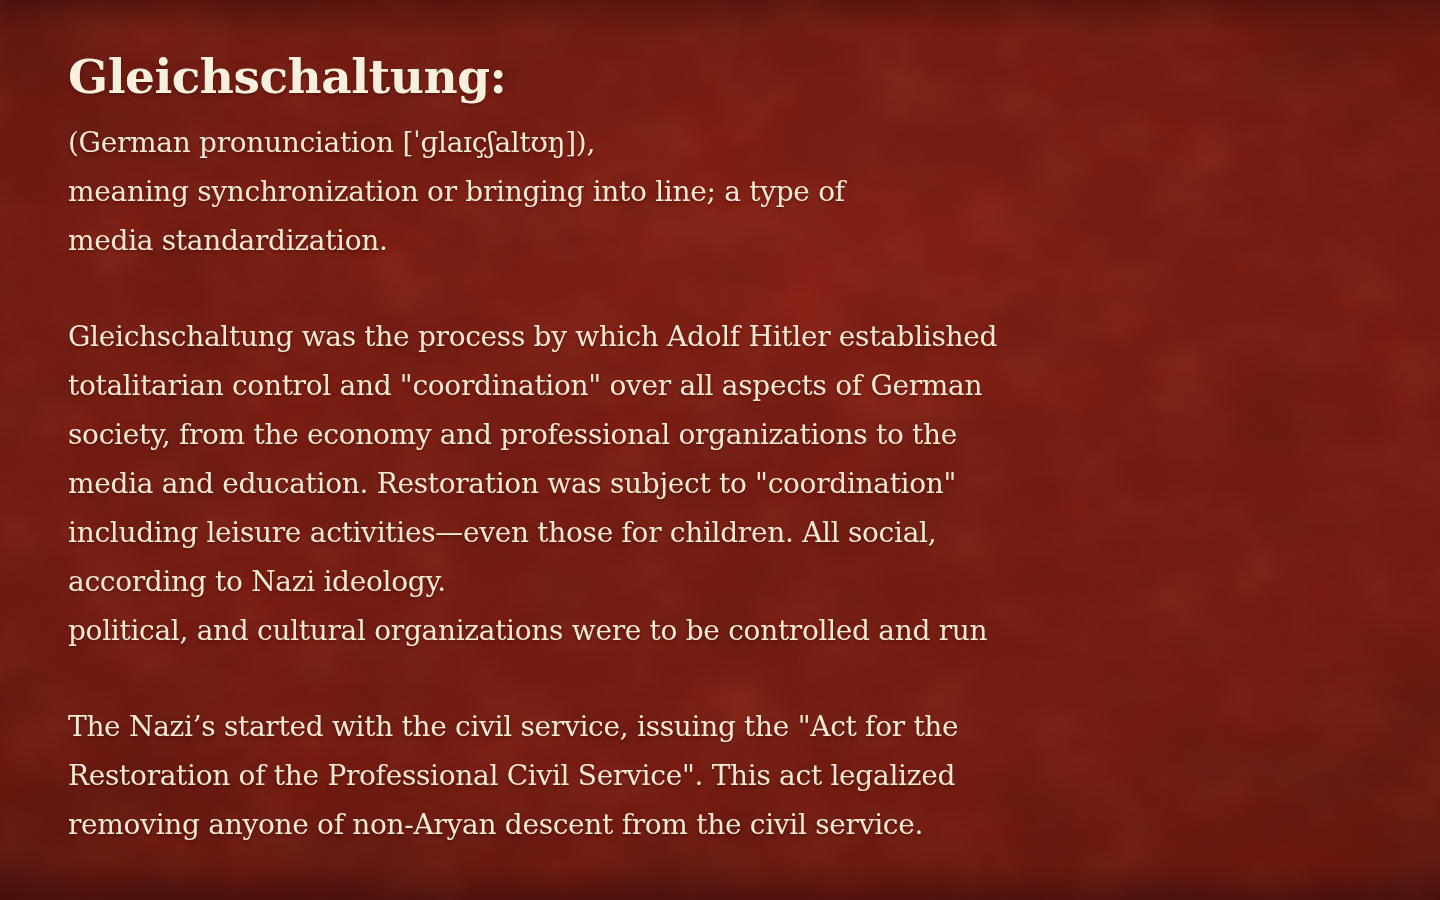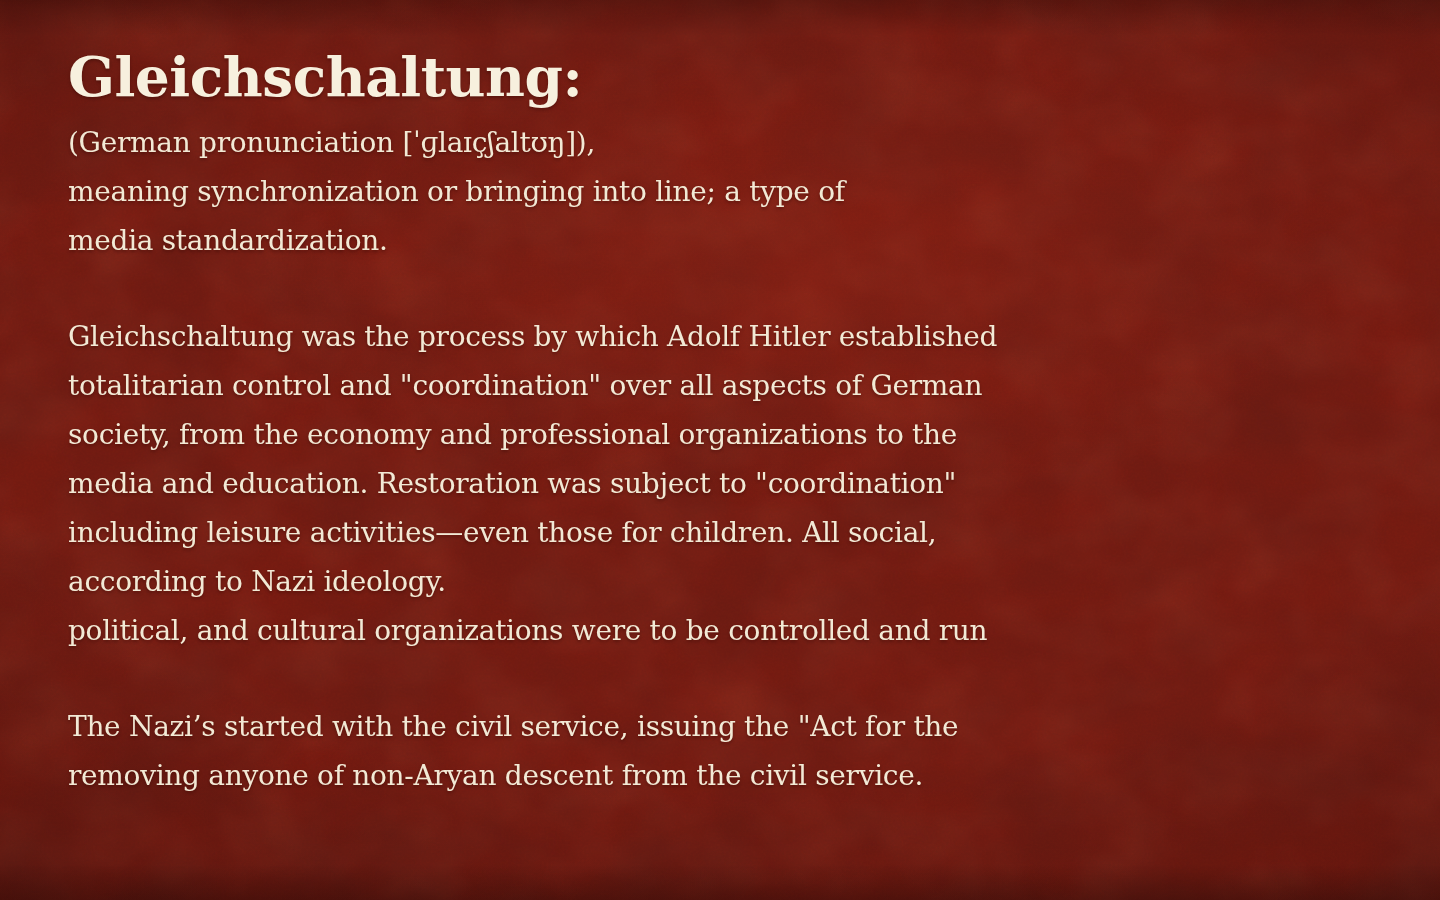--- a/index.html
+++ b/index.html
@@ -37,21 +37,21 @@
   .slide {
     position: absolute;
     left: 68px;
     top: 44px;
     right: 36px;
     color: #f2e9d5;
     text-shadow: 0 2px 3px rgba(40, 6, 3, 0.35);
   }
   .title {
     margin: 0 0 8px 0;
-    font-size: 55px;
+    font-size: 47px;
     font-weight: 700;
     line-height: 66px;
     color: #f7f0de;
     letter-spacing: -0.5px;
   }
   .line {
     font-size: 28px;
     line-height: 49px;
     white-space: nowrap;
     letter-spacing: -0.3px;
@@ -109,15 +109,16 @@
     <div class="line">totalitarian control and "coordination" over all aspects of German</div>
     <div class="line">society, from the economy and professional organizations to the</div>
     <div class="line">media and education. Restoration was subject to "coordination"</div>
     <div class="line">including leisure activities—even those for children. All social,</div>
     <div class="line">according to Nazi ideology.</div>
     <div class="line">political, and cultural organizations were to be controlled and run</div>
   </div>
 
   <div class="para">
     <div class="line">The Nazi’s started with the civil service, issuing the "Act for the</div>
+    <div class="line">Restoration of the Professional Civil Service". This act legalized</div>
     <div class="line">removing anyone of non-Aryan descent from the civil service.</div>
   </div>
 </div>
 
 </body></html>

